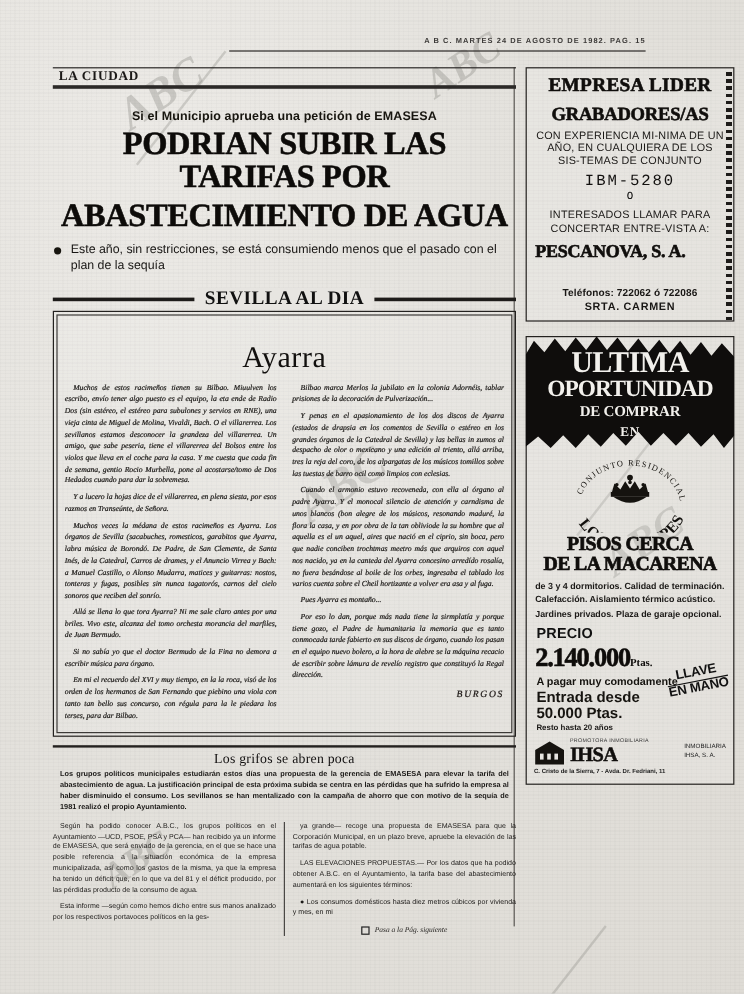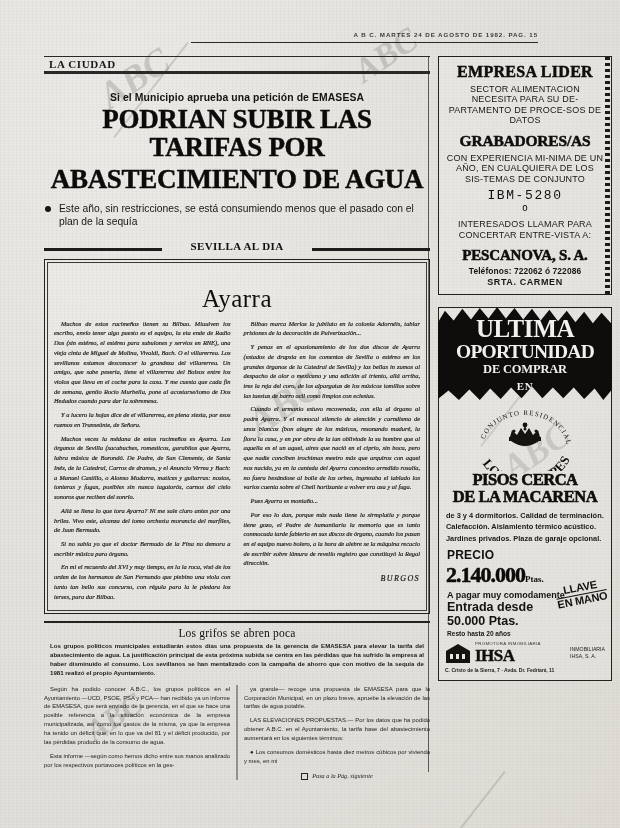--- a/index.html
+++ b/index.html
@@ -70,21 +70,21 @@
     content:"";position:absolute;left:1px;top:4px;width:6px;height:6px;
     border-radius:50%;background:#17150f;
   }
   
   .sad-wrap{position:relative;margin-top:12px;height:16px;}
   .sad-rule{position:absolute;top:7px;height:3px;background:#1e1c1a;}
   .sad{
     position:absolute;left:50%;top:-1px;transform:translateX(-50%);
     background:#e7e5e1;padding:0 7px;
     font-family:"Liberation Serif",serif;font-weight:700;
-    font-size:11px;letter-spacing:.4px;color:#111;
+    font-size:16px;letter-spacing:.4px;color:#111;
     white-space:nowrap;
     text-align:right;
   }
   
   #artbox{
     position:relative;margin-top:2px;
     border:1.6px solid #23211f;
     padding:4px 9px 8px;
     background:rgba(255,255,255,.12);
   }
@@ -159,22 +159,22 @@
     text-align:center;font-family:"Liberation Serif",serif;font-weight:700;
     font-size:15.5px;letter-spacing:-.2px;color:#100e0c;
     -webkit-text-stroke:.5px #100e0c;margin:6px 0 3px;
   }
   .a-mono{
     text-align:center;font-family:"Liberation Mono",monospace;
     font-size:13px;letter-spacing:1.6px;color:#131110;margin:4px 0 0;
   }
   .a-o{text-align:center;font-family:"Liberation Mono",monospace;font-size:9px;margin:1px 0;}
   .a-h3{
-    text-align:center;font-family:"Liberation Serif",serif;font-weight:700;
-    font-size:15px;color:#100e0c;-webkit-text-stroke:.55px #100e0c;margin:7px 0 2px;
+    font-family:"Liberation Serif",serif;font-weight:700;
+    font-size:15px;color:#100e0c;-webkit-text-stroke:.55px #100e0c;margin:7px 0 20px;
     letter-spacing:-.2px;
   }
   .a-tel{
     text-align:center;font-family:"Liberation Sans",sans-serif;font-weight:700;
     font-size:8.4px;color:#181614;margin-top:2px;letter-spacing:.1px;
   }
   .a-srta{
     text-align:center;font-family:"Liberation Sans",sans-serif;font-weight:700;
     font-size:9px;color:#181614;letter-spacing:.6px;margin-top:1px;
   }
@@ -313,21 +313,20 @@
           <div class="contin">Pasa a la Pág. siguiente</div>
         </div>
       </div>
     </div>
 
     <div id="right">
 
       <div class="ad" id="ad1">
         <div class="ad-dots" style="right:1px;"></div>
         <div class="a-h1">EMPRESA LIDER</div>
-        <div class="a-p">SECTOR ALIMENTACION NECESITA PARA SU DE-PARTAMENTO DE PROCE-SOS DE DATOS</div>
         <div class="a-h2">GRABADORES/AS</div>
         <div class="a-p">CON EXPERIENCIA MI-NIMA DE UN AÑO, EN CUALQUIERA DE LOS SIS-TEMAS DE CONJUNTO</div>
         <div class="a-mono">IBM-5280</div>
         <div class="a-o">O</div>
         <div class="a-p" style="margin-top:5px;">INTERESADOS LLAMAR PARA CONCERTAR ENTRE-VISTA A:</div>
         <div class="a-h3">PESCANOVA, S. A.</div>
         <div class="a-tel">Teléfonos: 722062 ó 722086</div>
         <div class="a-srta">SRTA. CARMEN</div>
       </div>
 

